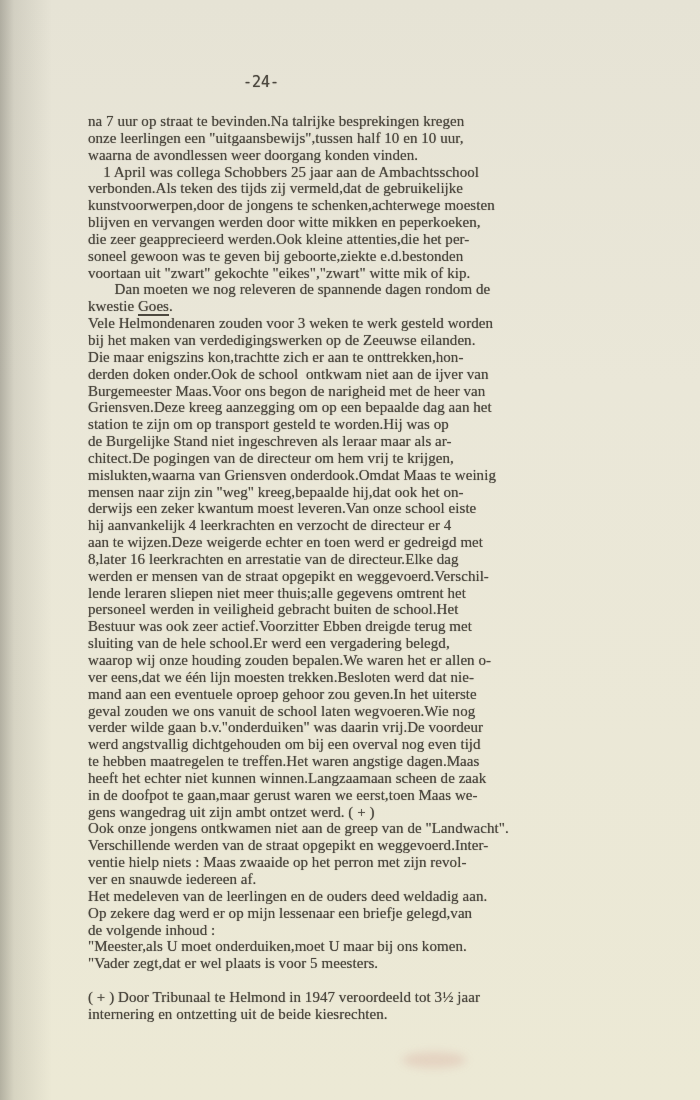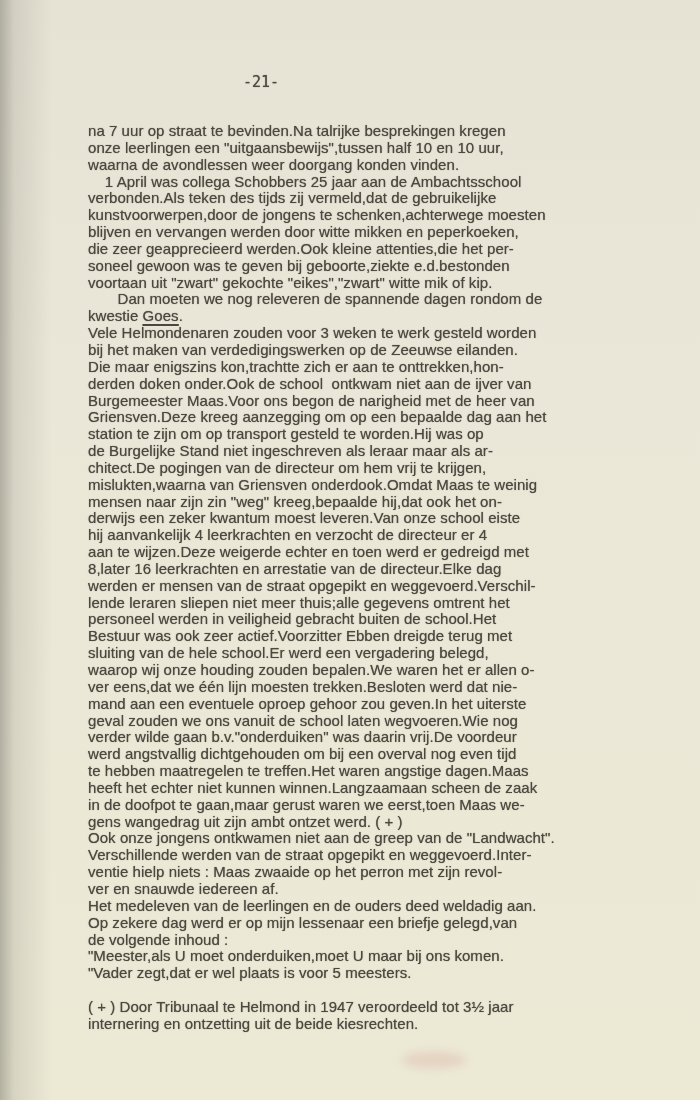--- a/index.html
+++ b/index.html
@@ -24,22 +24,22 @@
     font-family: "DejaVu Sans Mono", "Liberation Mono", monospace;
     font-size: 15px;
     line-height: 17px;
     color: var(--ink, #4c483f);
     text-shadow: 0 0 1px rgba(76,72,63,0.75);
     white-space: pre;
   }
   .doc {
     position: absolute;
     left: 88px;
-    top: 123px;
-    font-family: Liberation Sans, sans-serif;
+    top: 113px;
+    font-family: Liberation Serif, serif;
     font-size: 15px;
     line-height: 16.85px;
     letter-spacing: 0.05px;
     color: var(--ink, #4c483f);
     text-shadow: 0 0 1px rgba(76,72,63,0.75);
     white-space: pre;
   }
   .line { min-height: 16.85px; }
   .uline {
     text-decoration: underline;
@@ -54,16 +54,16 @@
     height: 16px;
     border-radius: 50%;
     background: rgba(198,126,114,0.20);
     filter: blur(4px);
   }
 </style>
 </head>
 <body>
 
 <div class="paper">
-  <div class="page-number">-21-</div>
+  <div class="page-number">-24-</div>
   <div class="doc"><div class="line">na 7 uur op straat te bevinden.Na talrijke besprekingen kregen</div><div class="line">onze leerlingen een "uitgaansbewijs",tussen half 10 en 10 uur,</div><div class="line">waarna de avondlessen weer doorgang konden vinden.</div><div class="line">    1 April was collega Schobbers 25 jaar aan de Ambachtsschool</div><div class="line">verbonden.Als teken des tijds zij vermeld,dat de gebruikelijke</div><div class="line">kunstvoorwerpen,door de jongens te schenken,achterwege moesten</div><div class="line">blijven en vervangen werden door witte mikken en peperkoeken,</div><div class="line">die zeer geapprecieerd werden.Ook kleine attenties,die het per-</div><div class="line">soneel gewoon was te geven bij geboorte,ziekte e.d.bestonden</div><div class="line">voortaan uit "zwart" gekochte "eikes","zwart" witte mik of kip.</div><div class="line">       Dan moeten we nog releveren de spannende dagen rondom de</div><div class="line">kwestie <span class="uline">Goes</span>.</div><div class="line">Vele Helmondenaren zouden voor 3 weken te werk gesteld worden</div><div class="line">bij het maken van verdedigingswerken op de Zeeuwse eilanden.</div><div class="line">Die maar enigszins kon,trachtte zich er aan te onttrekken,hon-</div><div class="line">derden doken onder.Ook de school  ontkwam niet aan de ijver van</div><div class="line">Burgemeester Maas.Voor ons begon de narigheid met de heer van</div><div class="line">Griensven.Deze kreeg aanzegging om op een bepaalde dag aan het</div><div class="line">station te zijn om op transport gesteld te worden.Hij was op</div><div class="line">de Burgelijke Stand niet ingeschreven als leraar maar als ar-</div><div class="line">chitect.De pogingen van de directeur om hem vrij te krijgen,</div><div class="line">mislukten,waarna van Griensven onderdook.Omdat Maas te weinig</div><div class="line">mensen naar zijn zin "weg" kreeg,bepaalde hij,dat ook het on-</div><div class="line">derwijs een zeker kwantum moest leveren.Van onze school eiste</div><div class="line">hij aanvankelijk 4 leerkrachten en verzocht de directeur er 4</div><div class="line">aan te wijzen.Deze weigerde echter en toen werd er gedreigd met</div><div class="line">8,later 16 leerkrachten en arrestatie van de directeur.Elke dag</div><div class="line">werden er mensen van de straat opgepikt en weggevoerd.Verschil-</div><div class="line">lende leraren sliepen niet meer thuis;alle gegevens omtrent het</div><div class="line">personeel werden in veiligheid gebracht buiten de school.Het</div><div class="line">Bestuur was ook zeer actief.Voorzitter Ebben dreigde terug met</div><div class="line">sluiting van de hele school.Er werd een vergadering belegd,</div><div class="line">waarop wij onze houding zouden bepalen.We waren het er allen o-</div><div class="line">ver eens,dat we één lijn moesten trekken.Besloten werd dat nie-</div><div class="line">mand aan een eventuele oproep gehoor zou geven.In het uiterste</div><div class="line">geval zouden we ons vanuit de school laten wegvoeren.Wie nog</div><div class="line">verder wilde gaan b.v."onderduiken" was daarin vrij.De voordeur</div><div class="line">werd angstvallig dichtgehouden om bij een overval nog even tijd</div><div class="line">te hebben maatregelen te treffen.Het waren angstige dagen.Maas</div><div class="line">heeft het echter niet kunnen winnen.Langzaamaan scheen de zaak</div><div class="line">in de doofpot te gaan,maar gerust waren we eerst,toen Maas we-</div><div class="line">gens wangedrag uit zijn ambt ontzet werd. ( + )</div><div class="line">Ook onze jongens ontkwamen niet aan de greep van de "Landwacht".</div><div class="line">Verschillende werden van de straat opgepikt en weggevoerd.Inter-</div><div class="line">ventie hielp niets : Maas zwaaide op het perron met zijn revol-</div><div class="line">ver en snauwde iedereen af.</div><div class="line">Het medeleven van de leerlingen en de ouders deed weldadig aan.</div><div class="line">Op zekere dag werd er op mijn lessenaar een briefje gelegd,van</div><div class="line">de volgende inhoud :</div><div class="line">"Meester,als U moet onderduiken,moet U maar bij ons komen.</div><div class="line">"Vader zegt,dat er wel plaats is voor 5 meesters.</div><div class="line"></div><div class="line">( + ) Door Tribunaal te Helmond in 1947 veroordeeld tot 3½ jaar</div><div class="line">internering en ontzetting uit de beide kiesrechten.</div></div>
   <div class="smudge"></div>
 </div>
 
 </body></html>

